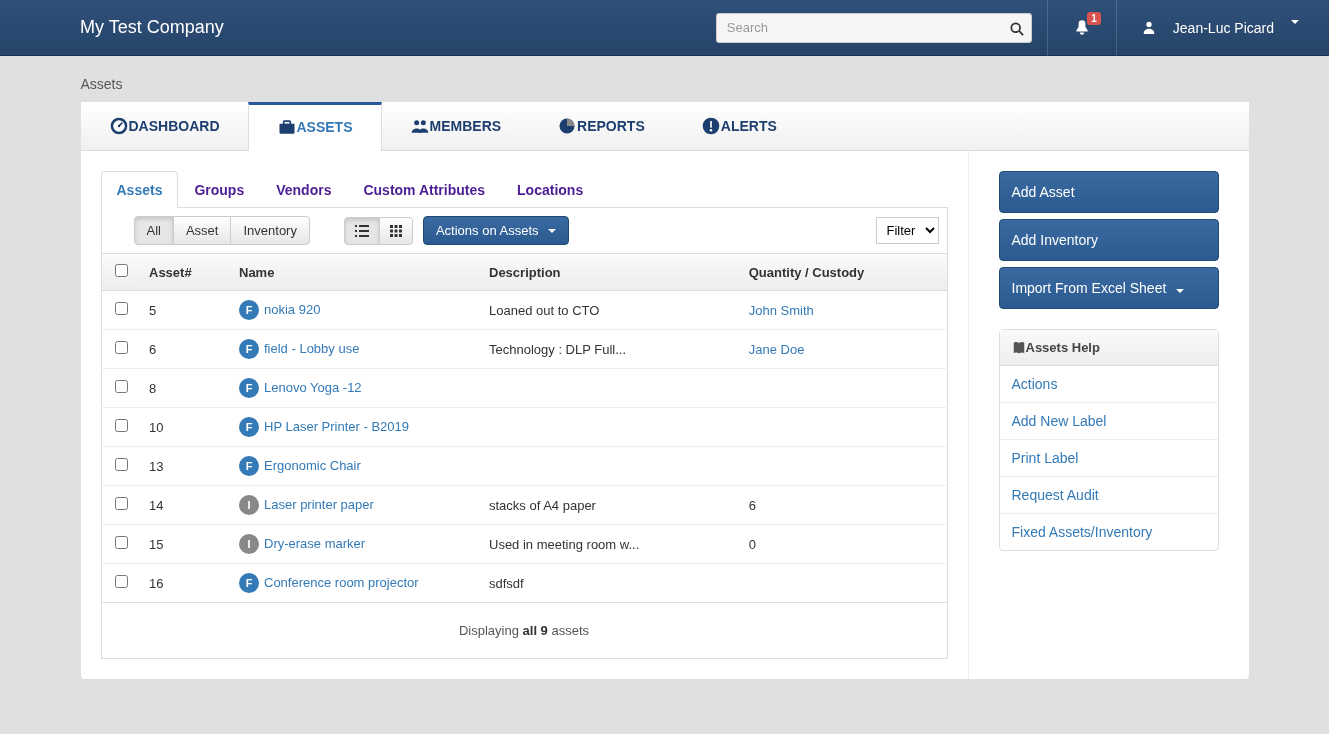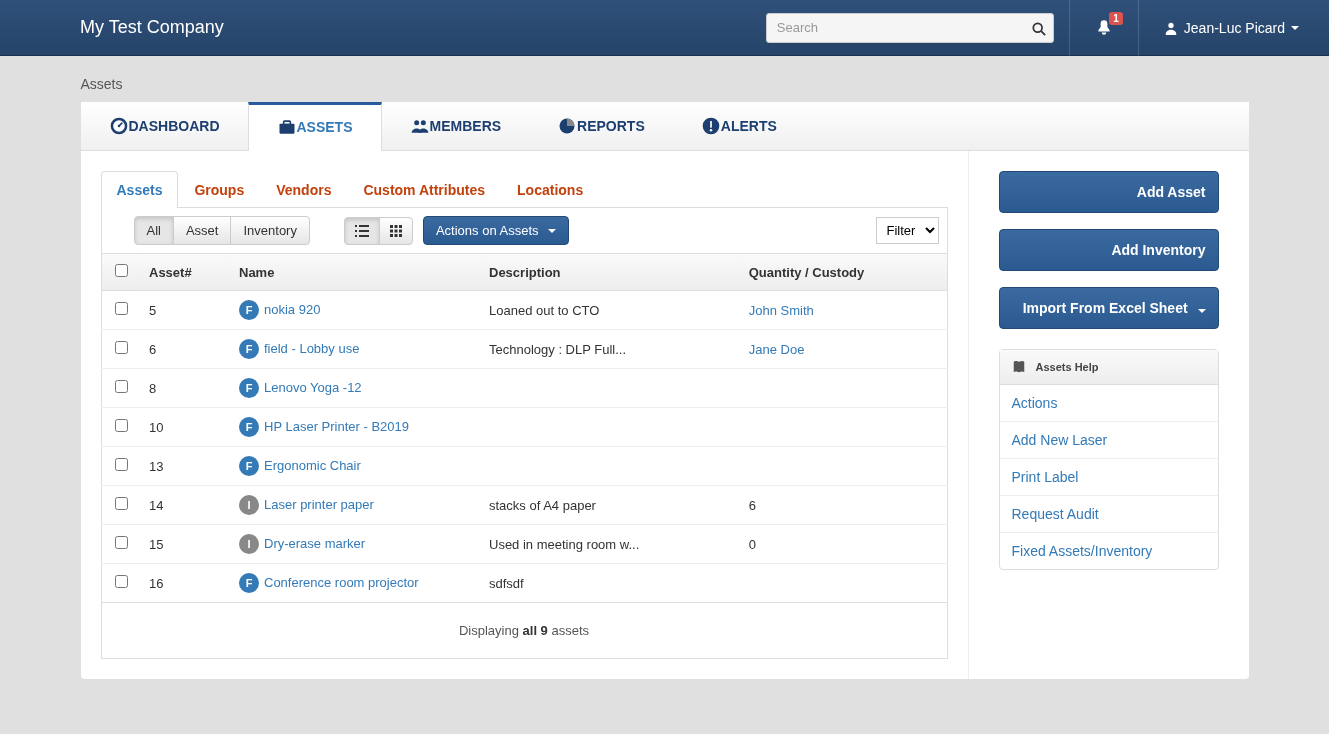--- a/index.html
+++ b/index.html
@@ -2,49 +2,49 @@
 <html><head>
 <meta charset="utf-8">
 <style>
 * { box-sizing: border-box; margin: 0; padding: 0; }
 body { font-family: "Helvetica Neue", Helvetica, Arial, sans-serif; font-size: 14px; background: #e0e0e0; color: #333; }
 a { text-decoration: none; }
 
 
 .navbar { background: linear-gradient(to bottom, #2f507a, #264469); height: 56px; display: flex; align-items: center; padding: 0 20px 0 80px; border-bottom: 1px solid #1a3050; }
 .brand { color: #fff; font-size: 18px; font-weight: 500; flex: 0 0 auto; margin-right: auto; }
-.search-wrap { width: 288px; position: relative; }
+.search-wrap { width: 316px; position: relative; }
 .search-input { width: 100%; height: 30px; padding: 4px 30px 4px 10px; border: 1px solid #ccc; border-radius: 3px; font-size: 13px; background: #f5f5f5; color: #555; }
 .search-input::placeholder { color: #999; }
 .search-icon { position: absolute; right: 8px; top: 7px; color: #555; }
 .nav-divider { width: 1px; background: rgba(255,255,255,0.15); height: 56px; margin: 0 15px; }
 .notif { position: relative; color: #fff; cursor: pointer; padding: 0 10px; }
 .notif-badge { position: absolute; top: -6px; right: 0; background: #d9534f; color: #fff; font-size: 10px; font-weight: bold; border-radius: 3px; padding: 1px 4px; }
-.user-menu { color: #fff; cursor: pointer; display: flex; align-items: center; gap: 6px; padding: 0 10px; }
+.user-menu { color: #fff; cursor: pointer; display: flex; align-items: flex-start; gap: 17px; padding: 0 10px; }
 .caret { width: 0; height: 0; border-left: 4px solid transparent; border-right: 4px solid transparent; border-top: 4px solid #fff; display: inline-block; }
 
 .container { width: 1168px; margin: 0 auto; padding: 0; }
 .page-title { font-size: 14px; color: #555; padding: 20px 0 10px; }
 
 .main-panel { background: #fff; border-radius: 4px; overflow: visible; }
 
 
 .main-tabs { display: flex; background: linear-gradient(to bottom, #fff, #f0f0f0); border-bottom: 1px solid #ddd; }
 .main-tab { padding: 14px 28px; display: flex; align-items: center; gap: 0; color: #1d3f70; font-weight: bold; font-size: 14px; cursor: pointer; }
 .main-tab.active { background: #fff; border-top: 3px solid #2a5a9e; border-left: 1px solid #ddd; border-right: 1px solid #ddd; margin-bottom: -1px; padding-top: 11px; }
 .main-tab .tab-icon { width: 20px; height: 20px; }
 .main-tab.active .tab-label { color: #337ab7; }
 
 .content-row { display: flex; }
 .content-main { flex: 1; padding: 20px; border-right: 1px solid #eee; }
 .content-side { width: 280px; padding: 20px 30px 20px 30px; }
 
 
 .sub-tabs { display: flex; border-bottom: 1px solid #ddd; margin-bottom: 0; }
-.sub-tab { padding: 10px 15px; cursor: pointer; border: 1px solid transparent; border-bottom: none; margin-bottom: -1px; border-radius: 4px 4px 0 0; font-weight: bold; color: #c2410c; }
+.sub-tab { padding: 10px 15px; cursor: pointer; border: 1px solid transparent; border-bottom: none; margin-bottom: -1px; border-radius: 4px 4px 0 0; font-weight: bold; color: #4c1d95; }
 .sub-tab.active { color: #337ab7; border-color: #ddd; background: #fff; }
 
 
 .toolbar { display: flex; align-items: center; gap: 10px; padding: 8px; border: 1px solid #ddd; border-top: none; background: #fff; }
 .btn-group { display: inline-flex; padding-left: 24px; }
 .btn-group .btn { border-radius: 0; margin-left: -1px; }
 .btn-group .btn:first-child { border-radius: 4px 0 0 4px; margin-left: 0; }
 .btn-group .btn:last-child { border-radius: 0 4px 4px 0; }
 .btn { padding: 6px 12px; border: 1px solid #ccc; background: linear-gradient(to bottom, #fff, #e6e6e6); cursor: pointer; font-size: 13px; color: #333; display: inline-flex; align-items: center; gap: 5px; }
 .btn.active { background: #e6e6e6; box-shadow: inset 0 2px 4px rgba(0,0,0,0.15); }
@@ -61,24 +61,24 @@
 .table thead th:nth-child(2), .table tbody td:nth-child(2) { width: 90px; }
 .table thead th:nth-child(3), .table tbody td:nth-child(3) { width: 250px; }
 .badge-type { display: inline-flex; align-items: center; justify-content: center; width: 20px; height: 20px; border-radius: 10px; color: #fff; font-size: 11px; font-weight: bold; margin-right: 5px; }
 .badge-F { background: #337ab7; }
 .badge-I { background: #888; }
 .link { color: #337ab7; cursor: pointer; }
 .table-footer { text-align: center; padding: 20px; border: 1px solid #ddd; border-top: none; font-size: 13px; color: #555; }
 .table-footer strong { color: #333; }
 
 
-.side-btn { display: block; width: 100%; text-align: right; padding: 12px; margin-bottom: 16px; background: linear-gradient(to bottom, #3a6aa0, #2a5a90); color: #fff; border: 1px solid #224a75; border-radius: 4px; cursor: pointer; font-size: 14px; font-weight: 700; }
+.side-btn { display: block; width: 100%; text-align: left; padding: 12px; margin-bottom: 6px; background: linear-gradient(to bottom, #3a6aa0, #2a5a90); color: #fff; border: 1px solid #224a75; border-radius: 4px; cursor: pointer; font-size: 14px; font-weight: 400; }
 .side-btn .btn-caret { margin-left: 6px; }
 .help-panel { border: 1px solid #ddd; border-radius: 4px; margin-top: 20px; }
-.help-header { background: linear-gradient(to bottom, #fafafa, #ededed); padding: 10px 12px; border-bottom: 1px solid #ddd; font-weight: bold; font-size: 11px; display: flex; align-items: center; gap: 10px; color: #444; }
+.help-header { background: linear-gradient(to bottom, #fafafa, #ededed); padding: 10px 12px; border-bottom: 1px solid #ddd; font-weight: bold; font-size: 13px; display: flex; align-items: center; gap: 0; color: #444; }
 .help-list { list-style: none; }
 .help-list li { border-top: 1px solid #eee; }
 .help-list li:first-child { border-top: none; }
 .help-list a { display: block; padding: 10px 12px; color: #337ab7; }
 
 
 svg { display: inline-block; vertical-align: middle; }
 </style>
 </head>
 <body>
@@ -297,21 +297,21 @@
             <svg width="14" height="14" viewBox="0 0 16 16" fill="#555">
                 <path d="M2 2v12c1-1 3-1 6 0V2c-3-1-5-1-6 0zM8 2v12c3-1 5-1 6 0V2c-1-1-3-1-6 0z"></path>
               </svg>
             <span>Assets Help</span>
           </div>
           <ul class="help-list">
             <li>
                 <a>Actions</a>
               </li>
             <li>
-                <a>Add New Laser</a>
+                <a>Add New Label</a>
               </li>
             <li>
                 <a>Print Label</a>
               </li>
             <li>
                 <a>Request Audit</a>
               </li>
             <li>
                 <a>Fixed Assets/Inventory</a>
               </li>

